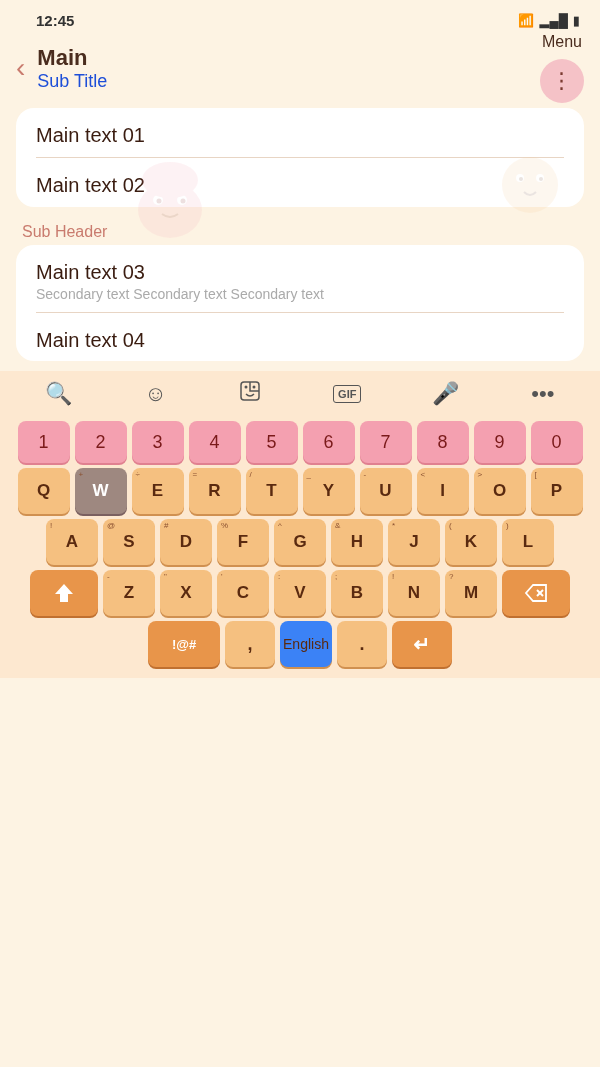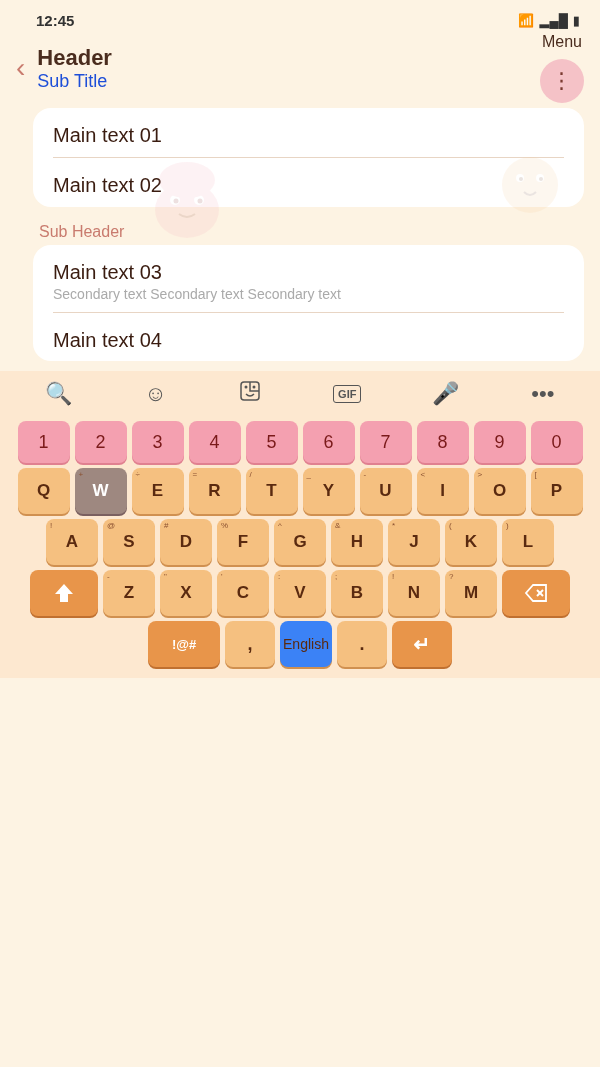--- a/index.html
+++ b/index.html
@@ -260,21 +260,20 @@
     .key-enter {
       width: 60px;
       flex: none;
       font-size: 20px;
     }
 
     
     .content-wrapper {
       position: relative;
       overflow: hidden;
-      padding-left: 17px;
     }
     .deco-svg {
       position: absolute;
       pointer-events: none;
     }
   </style>
 </head>
 <body>
 
 <div class="status-bar">
@@ -282,21 +281,21 @@
   <div class="status-icons">
     <span>📶</span>
     <span>▂▄█</span>
     <span>▮</span>
   </div>
 </div>
 
 <div class="app-bar">
   <div class="back-btn">‹</div>
   <div class="title-group">
-    <div class="app-title">Header</div>
+    <div class="app-title">Main</div>
     <div class="app-subtitle">Sub Title</div>
   </div>
   <div class="app-bar-right">
     <span class="menu-text">Menu</span>
     <div class="menu-dots-btn">
       <span>⋮</span>
     </div>
   </div>
 </div>
 

